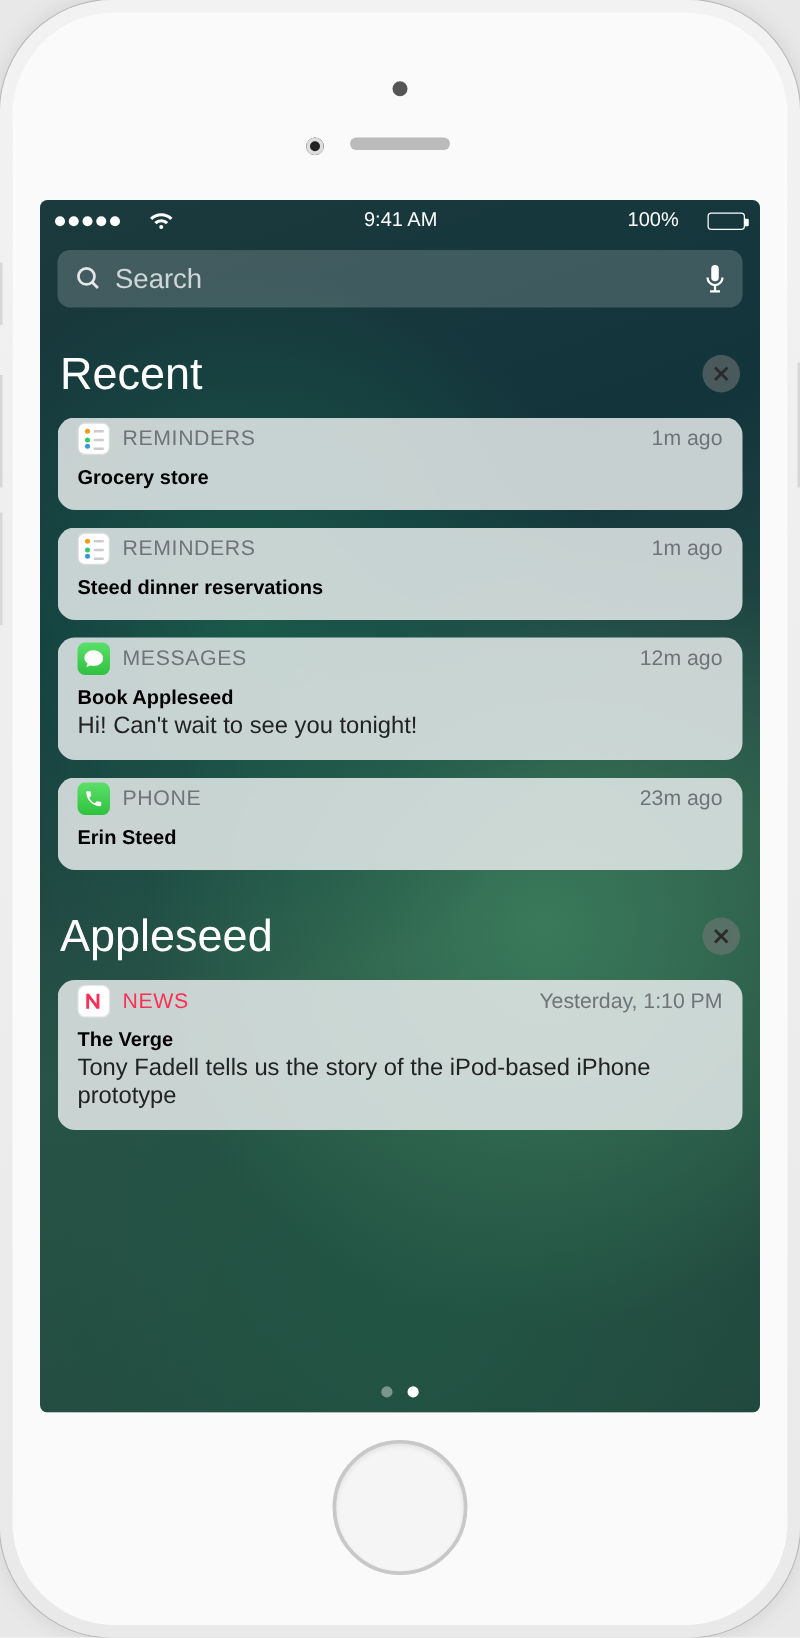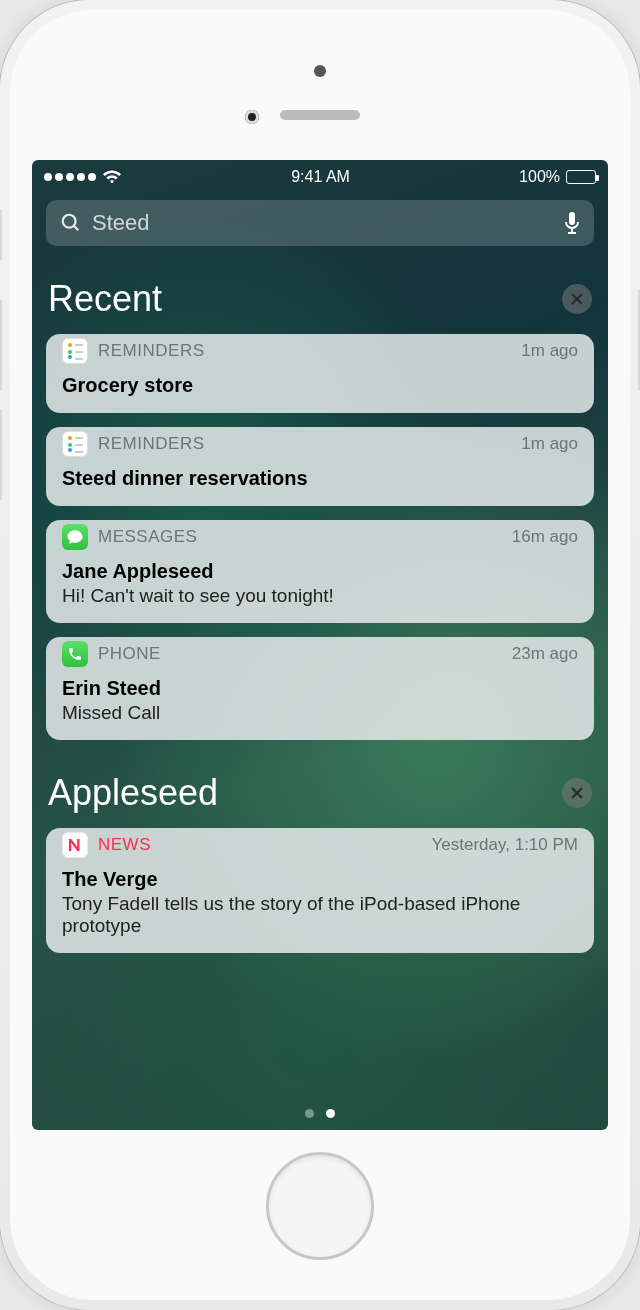--- a/index.html
+++ b/index.html
@@ -45,21 +45,21 @@
     radial-gradient(circle at 50% 90%, #225544 0%, transparent 55%),
     linear-gradient(160deg,#1b3a3d 0%, #12343b 30%, #2a5348 60%, #204038 100%);
   position: relative;
   color:#fff;
 }
 
 .status-bar {
   display:flex; align-items:center; justify-content:space-between;
   padding: 8px 12px 6px; font-size:16px; font-weight:500;
 }
-.status-left, .status-right { display:flex; align-items:center; gap:6px; }
+.status-left, .status-right { display:flex; align-items:center; gap:23px; }
 .dots { display:flex; gap:3px; }
 .dots span { width:8px; height:8px; border-radius:50%; background:#fff; display:block;}
 .battery-shell {
   width:30px; height:14px; border:1.5px solid #fff; border-radius:3px; position:relative;
 }
 .battery-shell::after { content:""; position:absolute; right:-4px; top:4px; width:3px; height:6px; background:#fff; border-radius:0 1px 1px 0;}
 .battery-fill { background:#fff; height:100%; width:100%; border-radius:1px;}
 
 .search-wrap { padding: 8px 14px; }
 .search-bar {
@@ -96,21 +96,21 @@
 }
 .card-top {
   display:flex; align-items:center; gap:10px;
   padding: 4px 16px 0;
 }
 .card-app {
   font-size:17px; letter-spacing:.5px; color:#707378; flex:0 0 auto; text-transform:uppercase;
 }
 .card-time { margin-left:auto; font-size:17px; color:#707378; }
 .card-body { padding: 10px 16px 16px; }
-.card-title { font-size:20px; font-weight:700; color:#000; }
+.card-title { font-size:16px; font-weight:700; color:#000; }
 .card-sub { font-size:19px; color:#222; margin-top:2px; }
 
 .app-icon { width:26px; height:26px; border-radius:6px; display:flex; align-items:center; justify-content:center; flex:0 0 auto;}
 .icon-reminders { background:#fff; border:1px solid #ddd; position:relative; }
 .icon-reminders::before{content:""; position:absolute; left:5px; top:4px; width:4px; height:4px; border-radius:50%; background:#f39c12;}
 .icon-reminders::after{content:""; position:absolute; left:5px; bottom:4px; width:4px; height:4px; border-radius:50%; background:#3498db;}
 .rem-line{position:absolute; left:12px; right:4px; height:2px; background:#ccc;}
 .rem-line.a{top:5px;} .rem-line.b{top:12px;} .rem-line.c{top:19px;}
 .rem-dot-mid{position:absolute; left:5px; top:11px; width:4px; height:4px; border-radius:50%; background:#2ecc71;}
 
@@ -159,21 +159,21 @@
           <span class="battery-shell"><span class="battery-fill"></span></span>
         </div>
       </div>
 
       <div class="search-wrap">
         <div class="search-bar">
           <svg width="22" height="22" viewBox="0 0 24 24" fill="none" stroke="rgba(255,255,255,.85)" stroke-width="2.4">
               <circle cx="10" cy="10" r="7"></circle>
               <line x1="20" y1="20" x2="15" y2="15"></line>
             </svg>
-          <span class="search-placeholder">Steed</span>
+          <span class="search-placeholder">Search</span>
           <span class="spacer"></span>
           <svg width="16" height="24" viewBox="0 0 16 24" fill="#fff">
               <rect x="5" y="1" width="6" height="13" rx="3"></rect>
               <path d="M2 11a6 6 0 0012 0" stroke="#fff" stroke-width="1.8" fill="none"></path>
               <line x1="8" y1="17" x2="8" y2="22" stroke="#fff" stroke-width="1.8"></line>
               <line x1="4" y1="22" x2="12" y2="22" stroke="#fff" stroke-width="1.8"></line>
             </svg>
         </div>
       </div>
 
@@ -222,41 +222,40 @@
         </div>
 
         <div class="card">
           <div class="card-top">
             <span class="app-icon icon-messages">
               <svg width="18" height="18" viewBox="0 0 24 24">
                   <path fill="#fff" d="M12 3C6.5 3 2 6.6 2 11c0 2.4 1.3 4.5 3.4 6L4 21l4.6-1.8c1.1.3 2.2.4 3.4.4 5.5 0 10-3.6 10-8S17.5 3 12 3z"></path>
                 </svg>
             </span>
             <span class="card-app">MESSAGES</span>
-            <span class="card-time">16m ago</span>
-          </div>
-          <div class="card-body">
-            <div class="card-title">Jane Appleseed</div>
+            <span class="card-time">12m ago</span>
+          </div>
+          <div class="card-body">
+            <div class="card-title">Book Appleseed</div>
             <div class="card-sub">Hi! Can't wait to see you tonight!</div>
           </div>
         </div>
 
         <div class="card">
           <div class="card-top">
             <span class="app-icon icon-phone">
               <svg width="16" height="16" viewBox="0 0 24 24">
                   <path fill="#fff" d="M6.6 10.8c1.4 2.8 3.8 5.1 6.6 6.6l2.2-2.2c.3-.3.7-.4 1-.2 1.1.4 2.4.6 3.6.6.6 0 1 .4 1 1V20c0 .6-.4 1-1 1C10.6 21 3 13.4 3 4c0-.6.4-1 1-1h3.4c.6 0 1 .4 1 1 0 1.2.2 2.5.6 3.6.1.4 0 .8-.2 1z"></path>
                 </svg>
             </span>
             <span class="card-app">PHONE</span>
             <span class="card-time">23m ago</span>
           </div>
           <div class="card-body">
             <div class="card-title">Erin Steed</div>
-            <div class="card-sub">Missed Call</div>
           </div>
         </div>
 
         <div class="section-header">
           <div class="section-title">Appleseed</div>
           <div class="close-circle">
             <svg width="14" height="14" viewBox="0 0 14 14" stroke="#2b2b2b" stroke-width="2.2">
                 <line x1="2" y1="2" x2="12" y2="12"></line>
                 <line x1="12" y1="2" x2="2" y2="12"></line>
               </svg>

